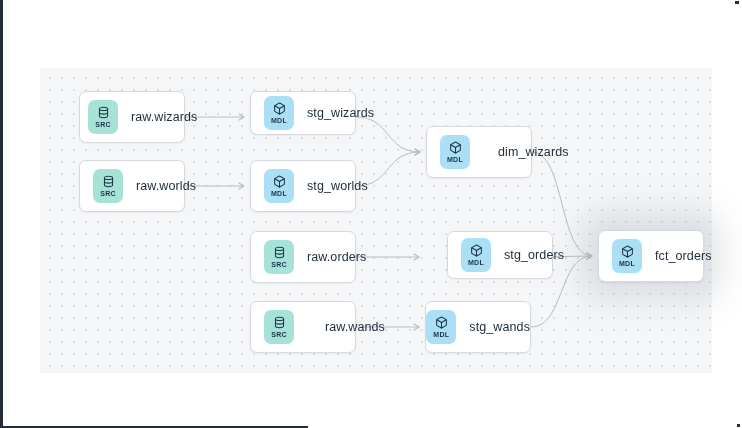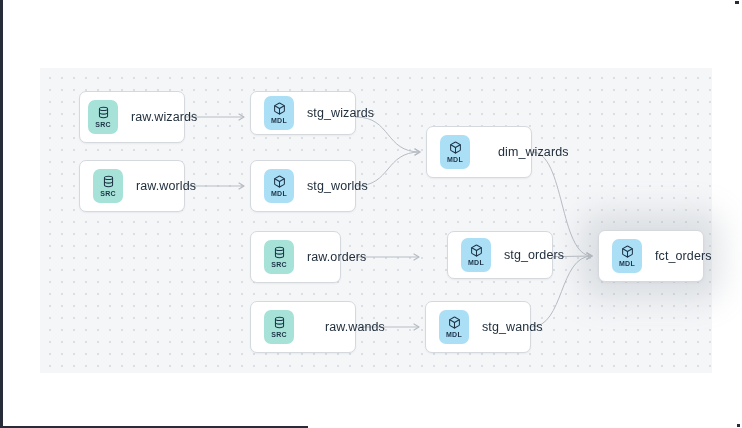--- a/index.html
+++ b/index.html
@@ -121,21 +121,21 @@
       <div class="badge" style="background: rgb(171, 223, 246);">
         <svg width="13" height="13" viewBox="0 0 24 24" fill="none" stroke="#1d3346" stroke-width="1.9" stroke-linecap="round" stroke-linejoin="round">
           <path d="M21 16V8a2 2 0 0 0-1-1.73l-7-4a2 2 0 0 0-2 0l-7 4A2 2 0 0 0 3 8v8a2 2 0 0 0 1 1.73l7 4a2 2 0 0 0 2 0l7-4A2 2 0 0 0 21 16z"></path>
           <path d="M3.27 6.96 12 12.01l8.73-5.05"></path>
           <path d="M12 22.08V12"></path>
         </svg>
         <span class="btext">MDL</span>
       </div>
       <span class="nlabel">dim_wizards</span>
     </div>
-    <div class="node" style="left: 210px; top: 163px; width: 91px; height: 52px; align-items: center;">
+    <div class="node" style="left: 210px; top: 163px; width: 106px; height: 52px; align-items: center;">
       <div class="badge" style="background: rgb(166, 226, 216);">
         <svg width="13" height="13" viewBox="0 0 24 24" fill="none" stroke="#1d3346" stroke-width="1.9" stroke-linecap="round" stroke-linejoin="round">
           <ellipse cx="12" cy="5.5" rx="7.5" ry="3"></ellipse>
           <path d="M4.5 5.5v6.5c0 1.7 3.4 3 7.5 3s7.5-1.3 7.5-3V5.5"></path>
           <path d="M4.5 12v6.5c0 1.7 3.4 3 7.5 3s7.5-1.3 7.5-3V12"></path>
         </svg>
         <span class="btext">SRC</span>
       </div>
       <span class="nlabel">raw.orders</span>
     </div>
@@ -165,21 +165,21 @@
       <div class="badge" style="background: rgb(166, 226, 216);">
         <svg width="13" height="13" viewBox="0 0 24 24" fill="none" stroke="#1d3346" stroke-width="1.9" stroke-linecap="round" stroke-linejoin="round">
           <ellipse cx="12" cy="5.5" rx="7.5" ry="3"></ellipse>
           <path d="M4.5 5.5v6.5c0 1.7 3.4 3 7.5 3s7.5-1.3 7.5-3V5.5"></path>
           <path d="M4.5 12v6.5c0 1.7 3.4 3 7.5 3s7.5-1.3 7.5-3V12"></path>
         </svg>
         <span class="btext">SRC</span>
       </div>
       <span class="nlabel">raw.wands</span>
     </div>
-    <div class="node" style="left: 385px; top: 233px; width: 106px; height: 52px;">
+    <div class="node" style="left: 385px; top: 233px; width: 106px; height: 52px; justify-content: flex-end;">
       <div class="badge" style="background: rgb(171, 223, 246);">
         <svg width="13" height="13" viewBox="0 0 24 24" fill="none" stroke="#1d3346" stroke-width="1.9" stroke-linecap="round" stroke-linejoin="round">
           <path d="M21 16V8a2 2 0 0 0-1-1.73l-7-4a2 2 0 0 0-2 0l-7 4A2 2 0 0 0 3 8v8a2 2 0 0 0 1 1.73l7 4a2 2 0 0 0 2 0l7-4A2 2 0 0 0 21 16z"></path>
           <path d="M3.27 6.96 12 12.01l8.73-5.05"></path>
           <path d="M12 22.08V12"></path>
         </svg>
         <span class="btext">MDL</span>
       </div>
       <span class="nlabel">stg_wands</span>
     </div>

